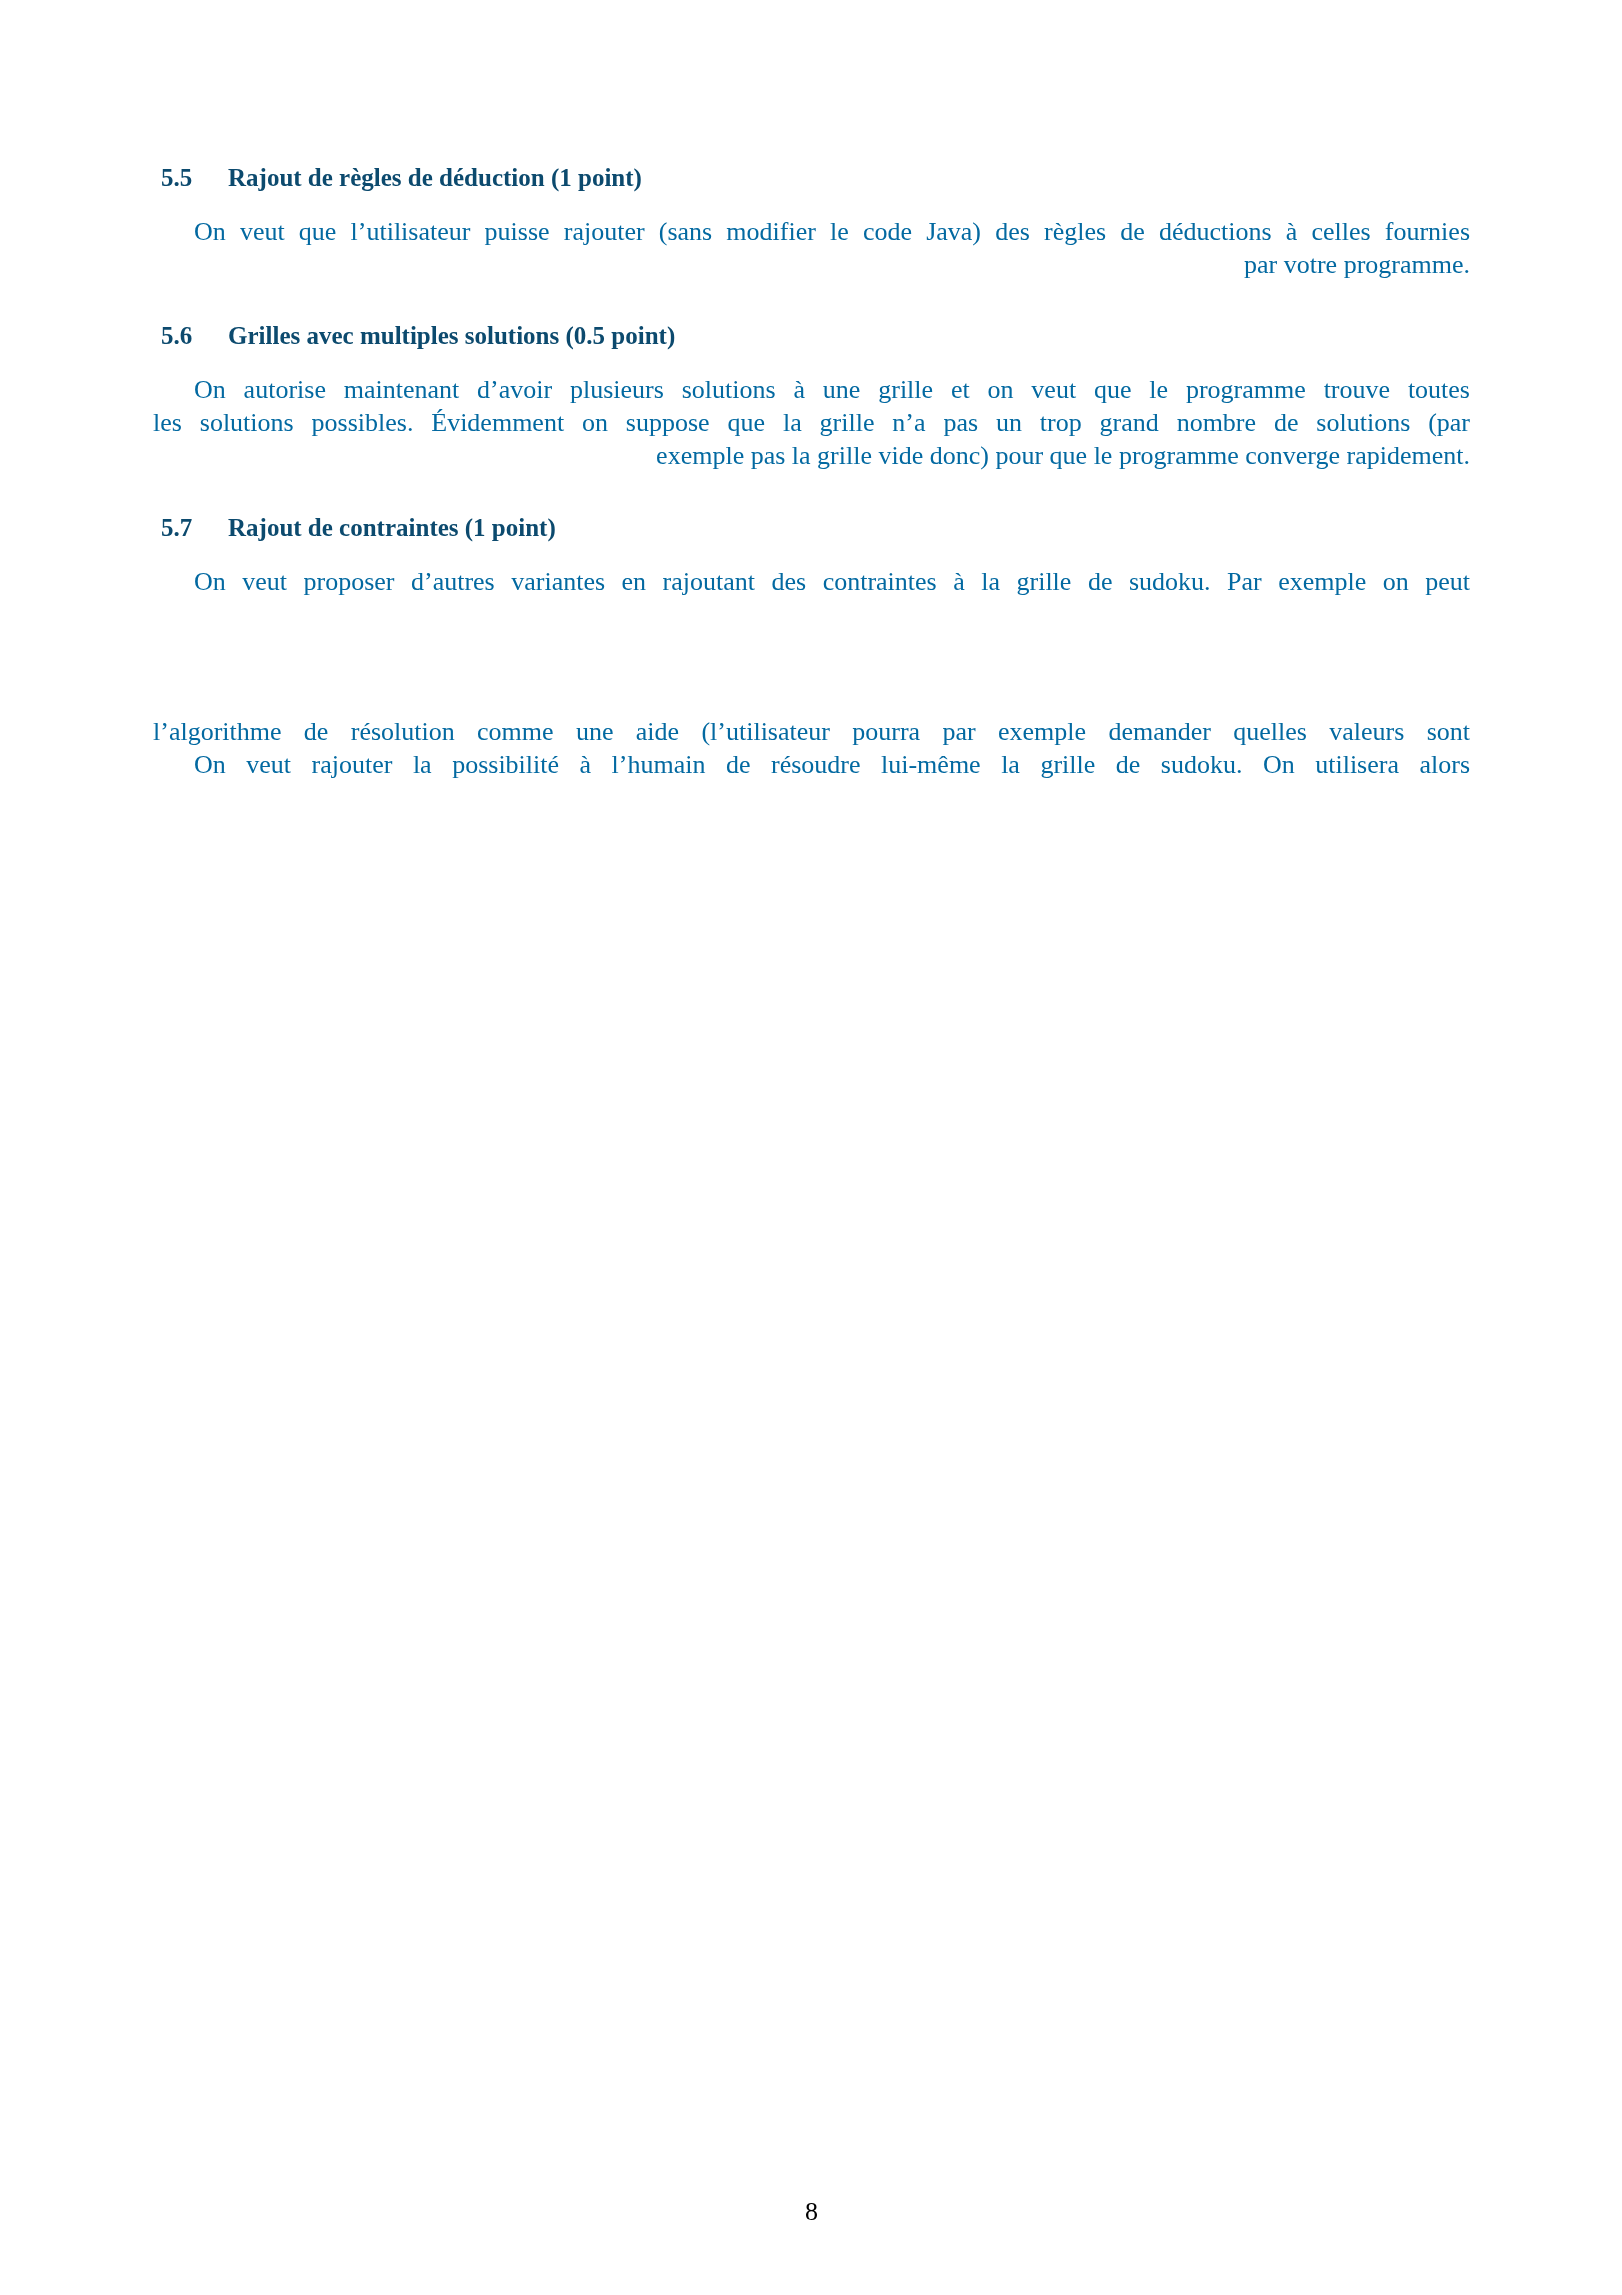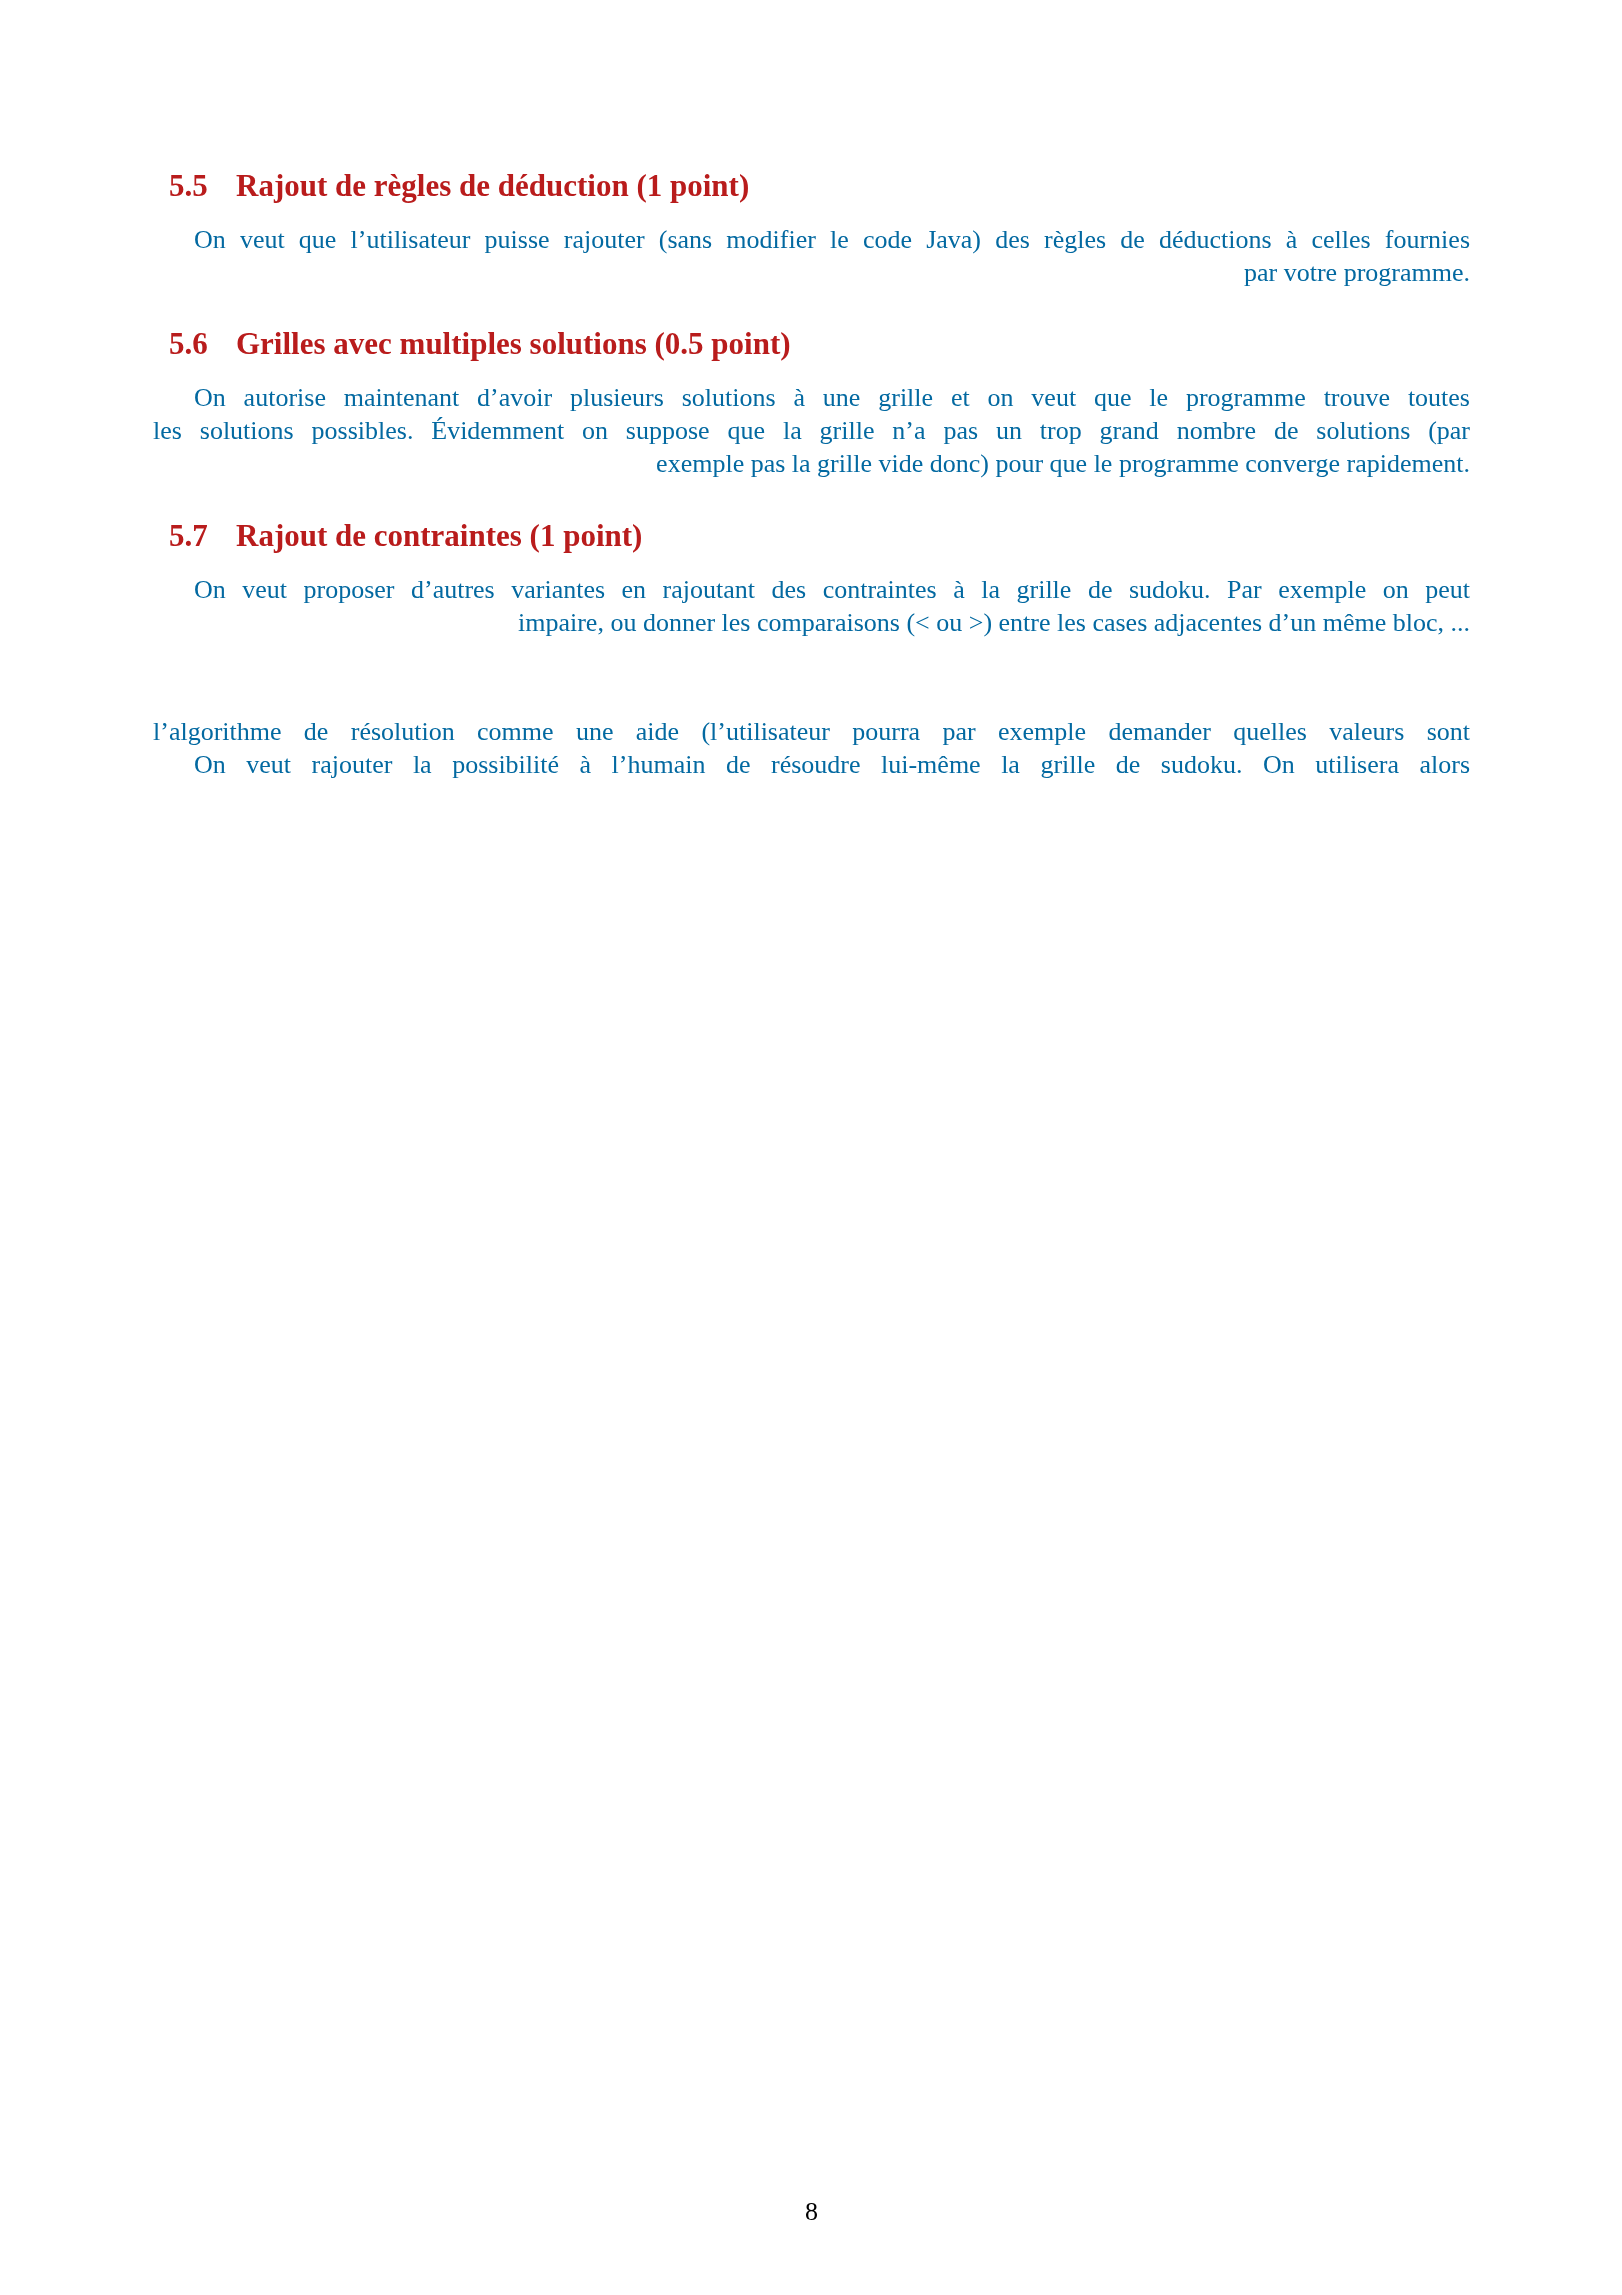--- a/index.html
+++ b/index.html
@@ -20,27 +20,27 @@
     position: absolute;
     left: 153px;
     width: 1317px;
   }
   .sec-55 { top: 153px; }
   .sec-56 { top: 311px; }
   .sec-57 { top: 503px; }
   .sec-58 { top: 694px; }
 
   h2.heading {
-    margin: 16px;
+    margin: 8px;
     padding: 0;
     font-weight: bold;
-    font-size: 31px;
+    font-size: 25px;
     line-height: 33px;
     white-space: nowrap;
-    color: #b91c1c;
+    color: #0c4a6e;
   }
   .secnum {
     display: inline-block;
     width: 67px;
   }
   .para {
     margin-top: 21px;
   }
   .line {
     font-size: 26px;
@@ -98,21 +98,20 @@
       <div class="line last">exemple pas la grille vide donc) pour que le programme converge rapidement.</div>
     </div>
   </section>
 
   <section class="doc-section sec-57">
     <h2 class="heading">
       <span class="secnum">5.7</span><span class="sectitle">Rajout de contraintes (1 point)</span>
     </h2>
     <div class="para">
       <div class="line just indent">On veut proposer d’autres variantes en rajoutant des contraintes à la grille de sudoku. Par exemple on peut</div>
-      <div class="line last">impaire, ou donner les comparaisons (&lt; ou &gt;) entre les cases adjacentes d’un même bloc, ...</div>
     </div>
   </section>
 
   <section class="doc-section sec-58">
     <div class="para">
       <div class="line just">l’algorithme de résolution comme une aide (l’utilisateur pourra par exemple demander quelles valeurs sont</div>
       <div class="line just indent">On veut rajouter la possibilité à l’humain de résoudre lui-même la grille de sudoku. On utilisera alors</div>
     </div>
   </section>
 

